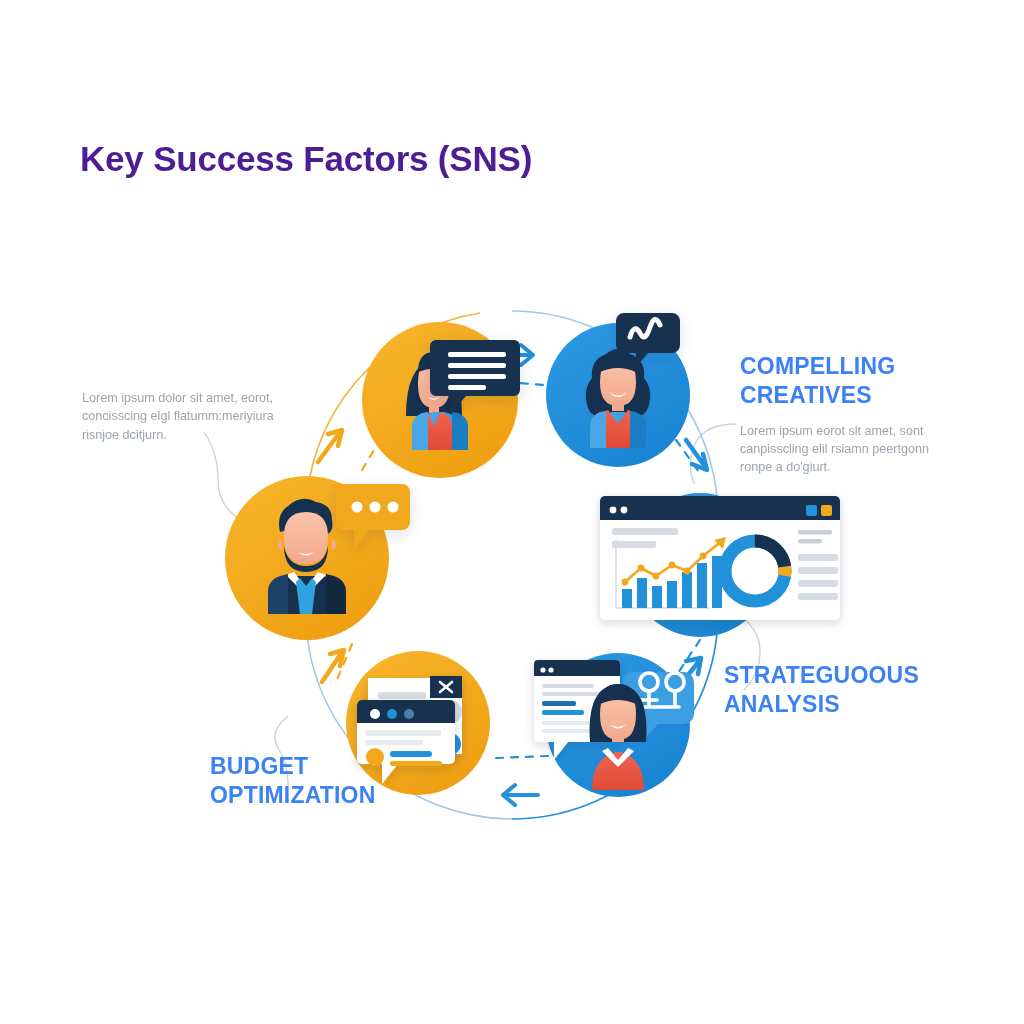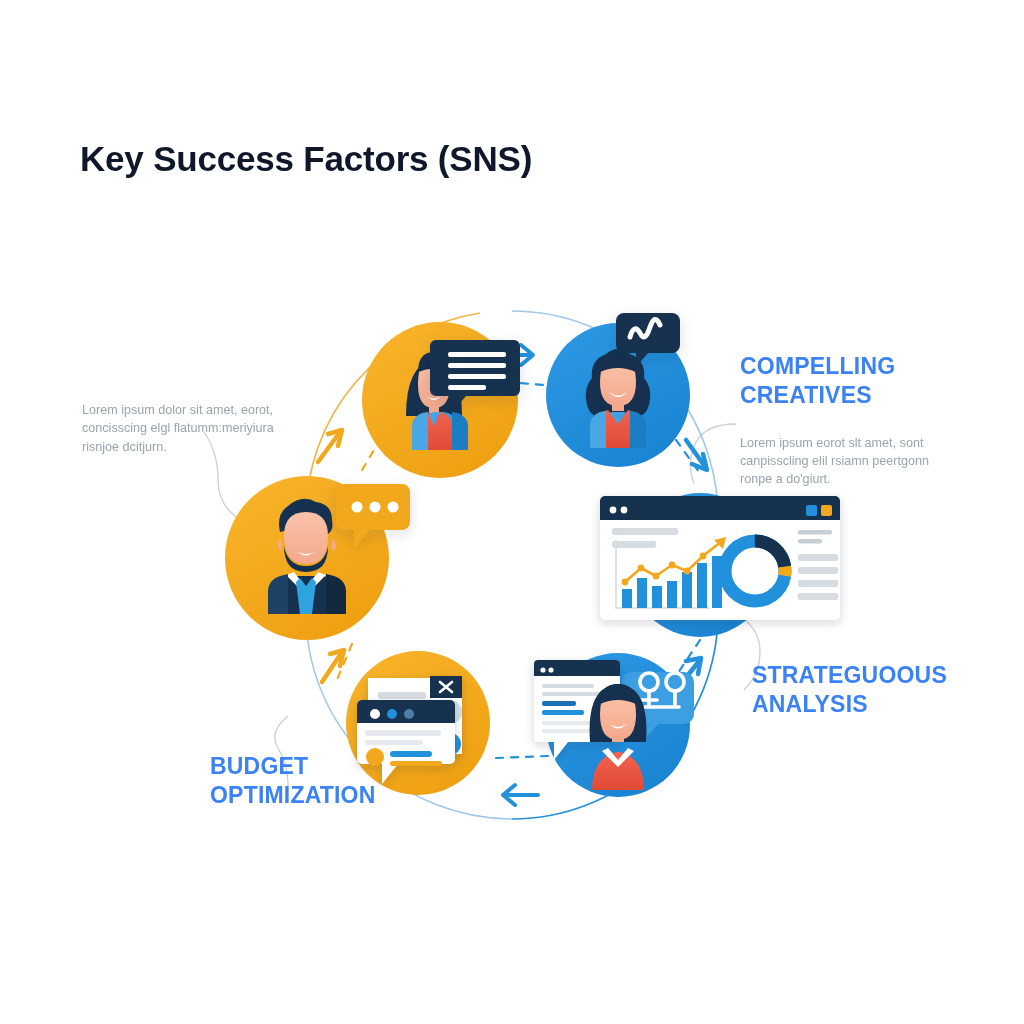--- a/index.html
+++ b/index.html
@@ -16,45 +16,45 @@
     font-family: "Liberation Sans", sans-serif;
   }
 
   
   #page-title {
     position: absolute;
     left: 80px;
     top: 139px;
     font-size: 35px;
     font-weight: bold;
-    color: #0f172a;
+    color: #4c1d95;
     letter-spacing: -0.2px;
     white-space: nowrap;
   }
 
   
   .label-block { position: absolute; }
   .label-heading {
     font-size: 23px;
     font-weight: bold;
     color: #3b82f6;
     line-height: 1.28;
     letter-spacing: 0.2px;
     white-space: pre-line;
   }
   .label-body {
-    margin-top: 23px;
+    margin-top: 11px;
     font-size: 12.6px;
     color: #9aa4ae;
     line-height: 1.45;
     white-space: pre-line;
   }
   #label-precise-targeting { left: 82px; top: 378px; width: 208px; }
   #label-compelling-creatives { left: 740px; top: 352px; width: 208px; }
-  #label-strategic-analysis { left: 752px; top: 661px; width: 212px; }
+  #label-strategic-analysis { left: 724px; top: 661px; width: 212px; }
   #label-budget-optimization { left: 210px; top: 752px; width: 212px; }
 
   
   #diagram-stage {
     position: absolute;
     left: 0;
     top: 0;
     width: 1024px;
     height: 1024px;
   }

